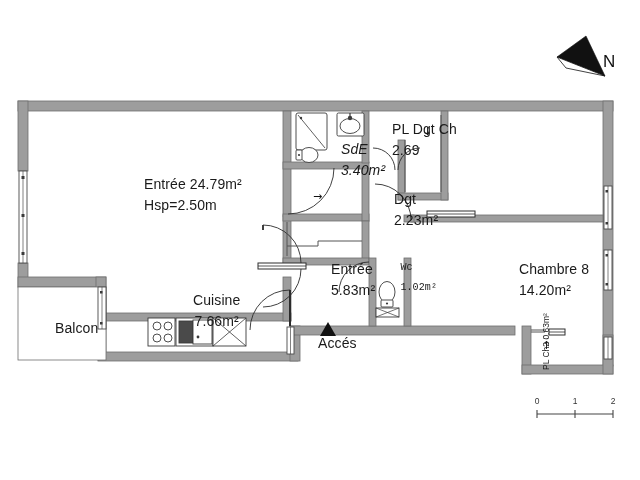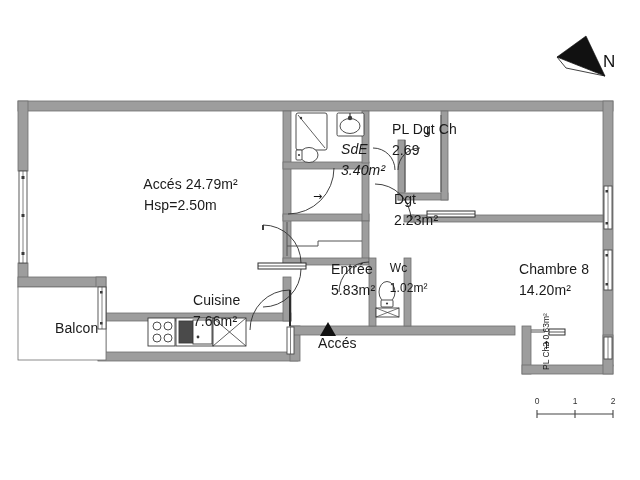--- a/index.html
+++ b/index.html
@@ -30,22 +30,23 @@
   .room-label {
     position: absolute;
     color: #1a1a1a;
     font-family: "Liberation Sans", sans-serif;
     font-size: 14px;
     line-height: 10.5px;
     white-space: pre;
     letter-spacing: 0.1px;
   }
   .room-label.small {
-    font-size: 12px;
+    font-size: 10px;
     line-height: 10px;
+    font-family: Liberation Mono, monospace;
   }
   .label-vert {
     position: absolute;
     color: #1a1a1a;
     font-family: "Liberation Sans", sans-serif;
     font-size: 8.5px;
     white-space: pre;
     transform-origin: 0 0;
     transform: rotate(-90deg);
   }
@@ -257,25 +258,25 @@
       <line x1="613" y1="410" x2="613" y2="418"></line>
     </g>
 
     <g>
       <polygon points="328,322 336,336 320,336" fill="#111111"></polygon>
     </g>
 
   </svg>
 
   <div class="room-label" style="left:128px; top:168px;">
-    <span>Accés 24.79m²</span><br>
+    <span>Entrée 24.79m²</span><br>
     <span>Hsp=2.50m</span>
   </div>
 
-  <div class="room-label" style="left:177px; top:284px;">
+  <div class="room-label" style="left:177px; top:284px;text-align:center;">
     <span>Cuisine</span><br>
     <span>7.66m²</span>
   </div>
 
   <div class="room-label" style="left:39px; top:312px;">
     <span>Balcon</span>
   </div>
 
   <div class="room-label" style="left:325px; top:133px;font-style:italic;">
     <span>SdE</span><br>

